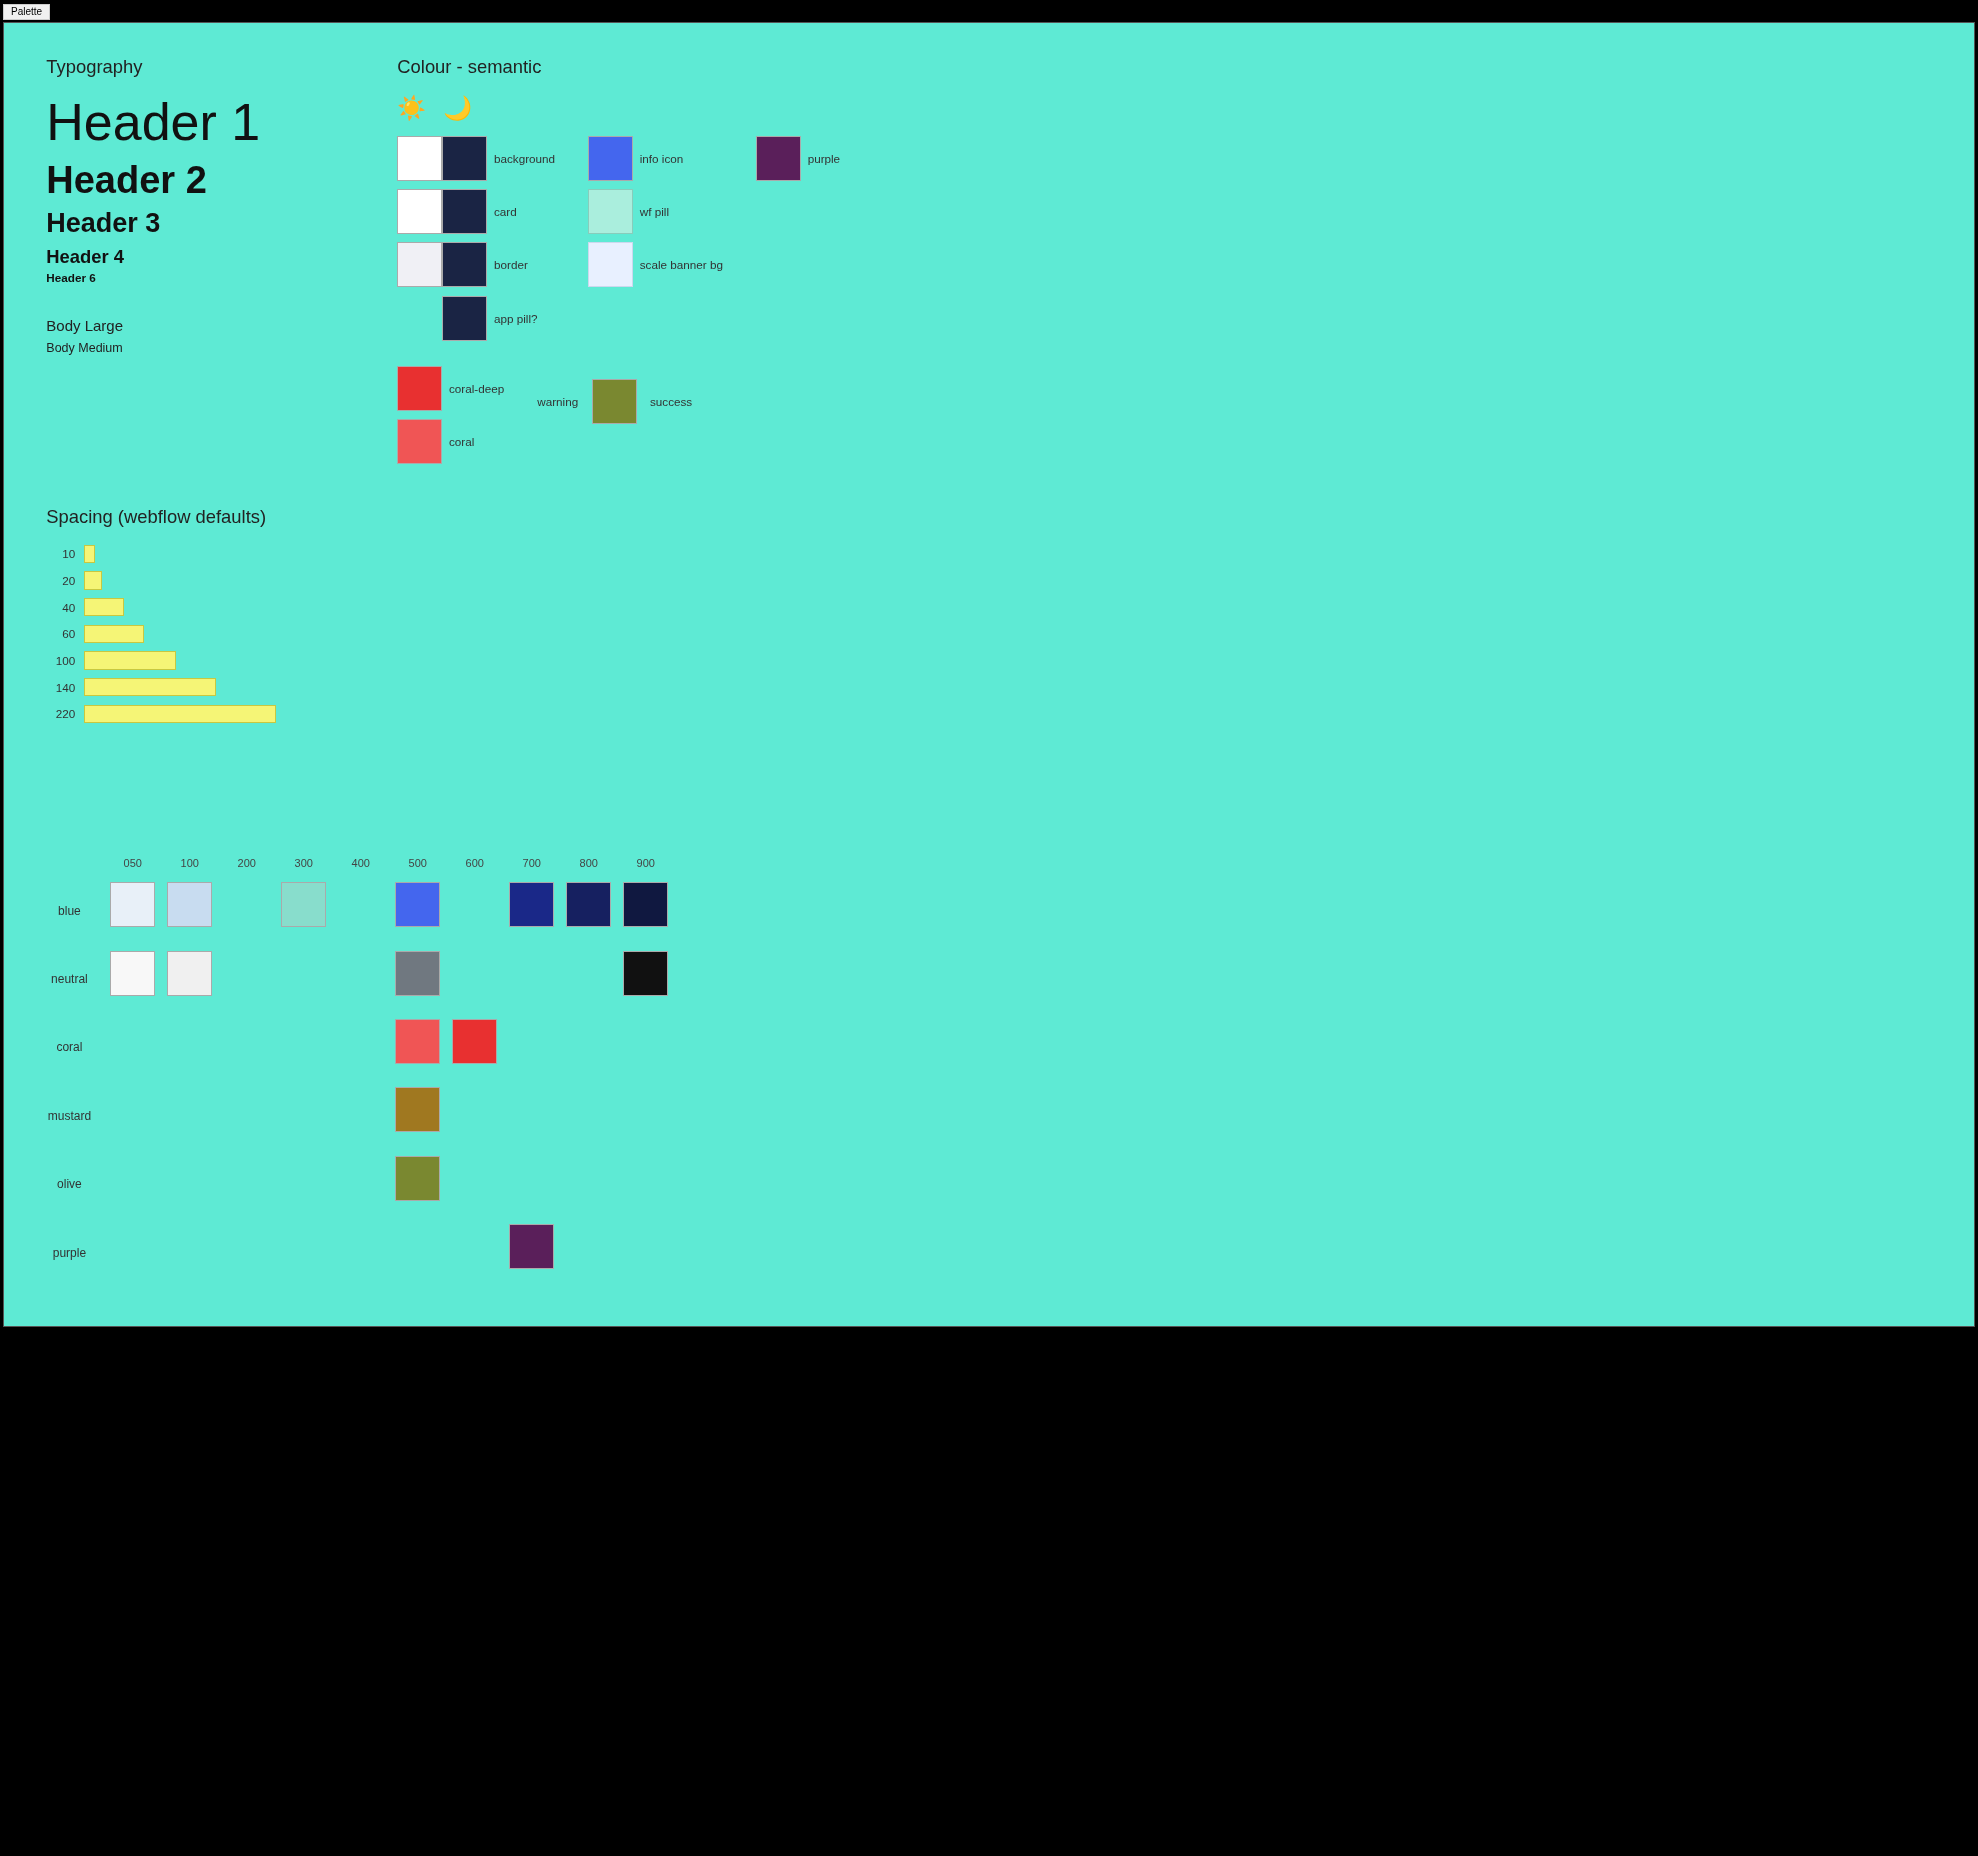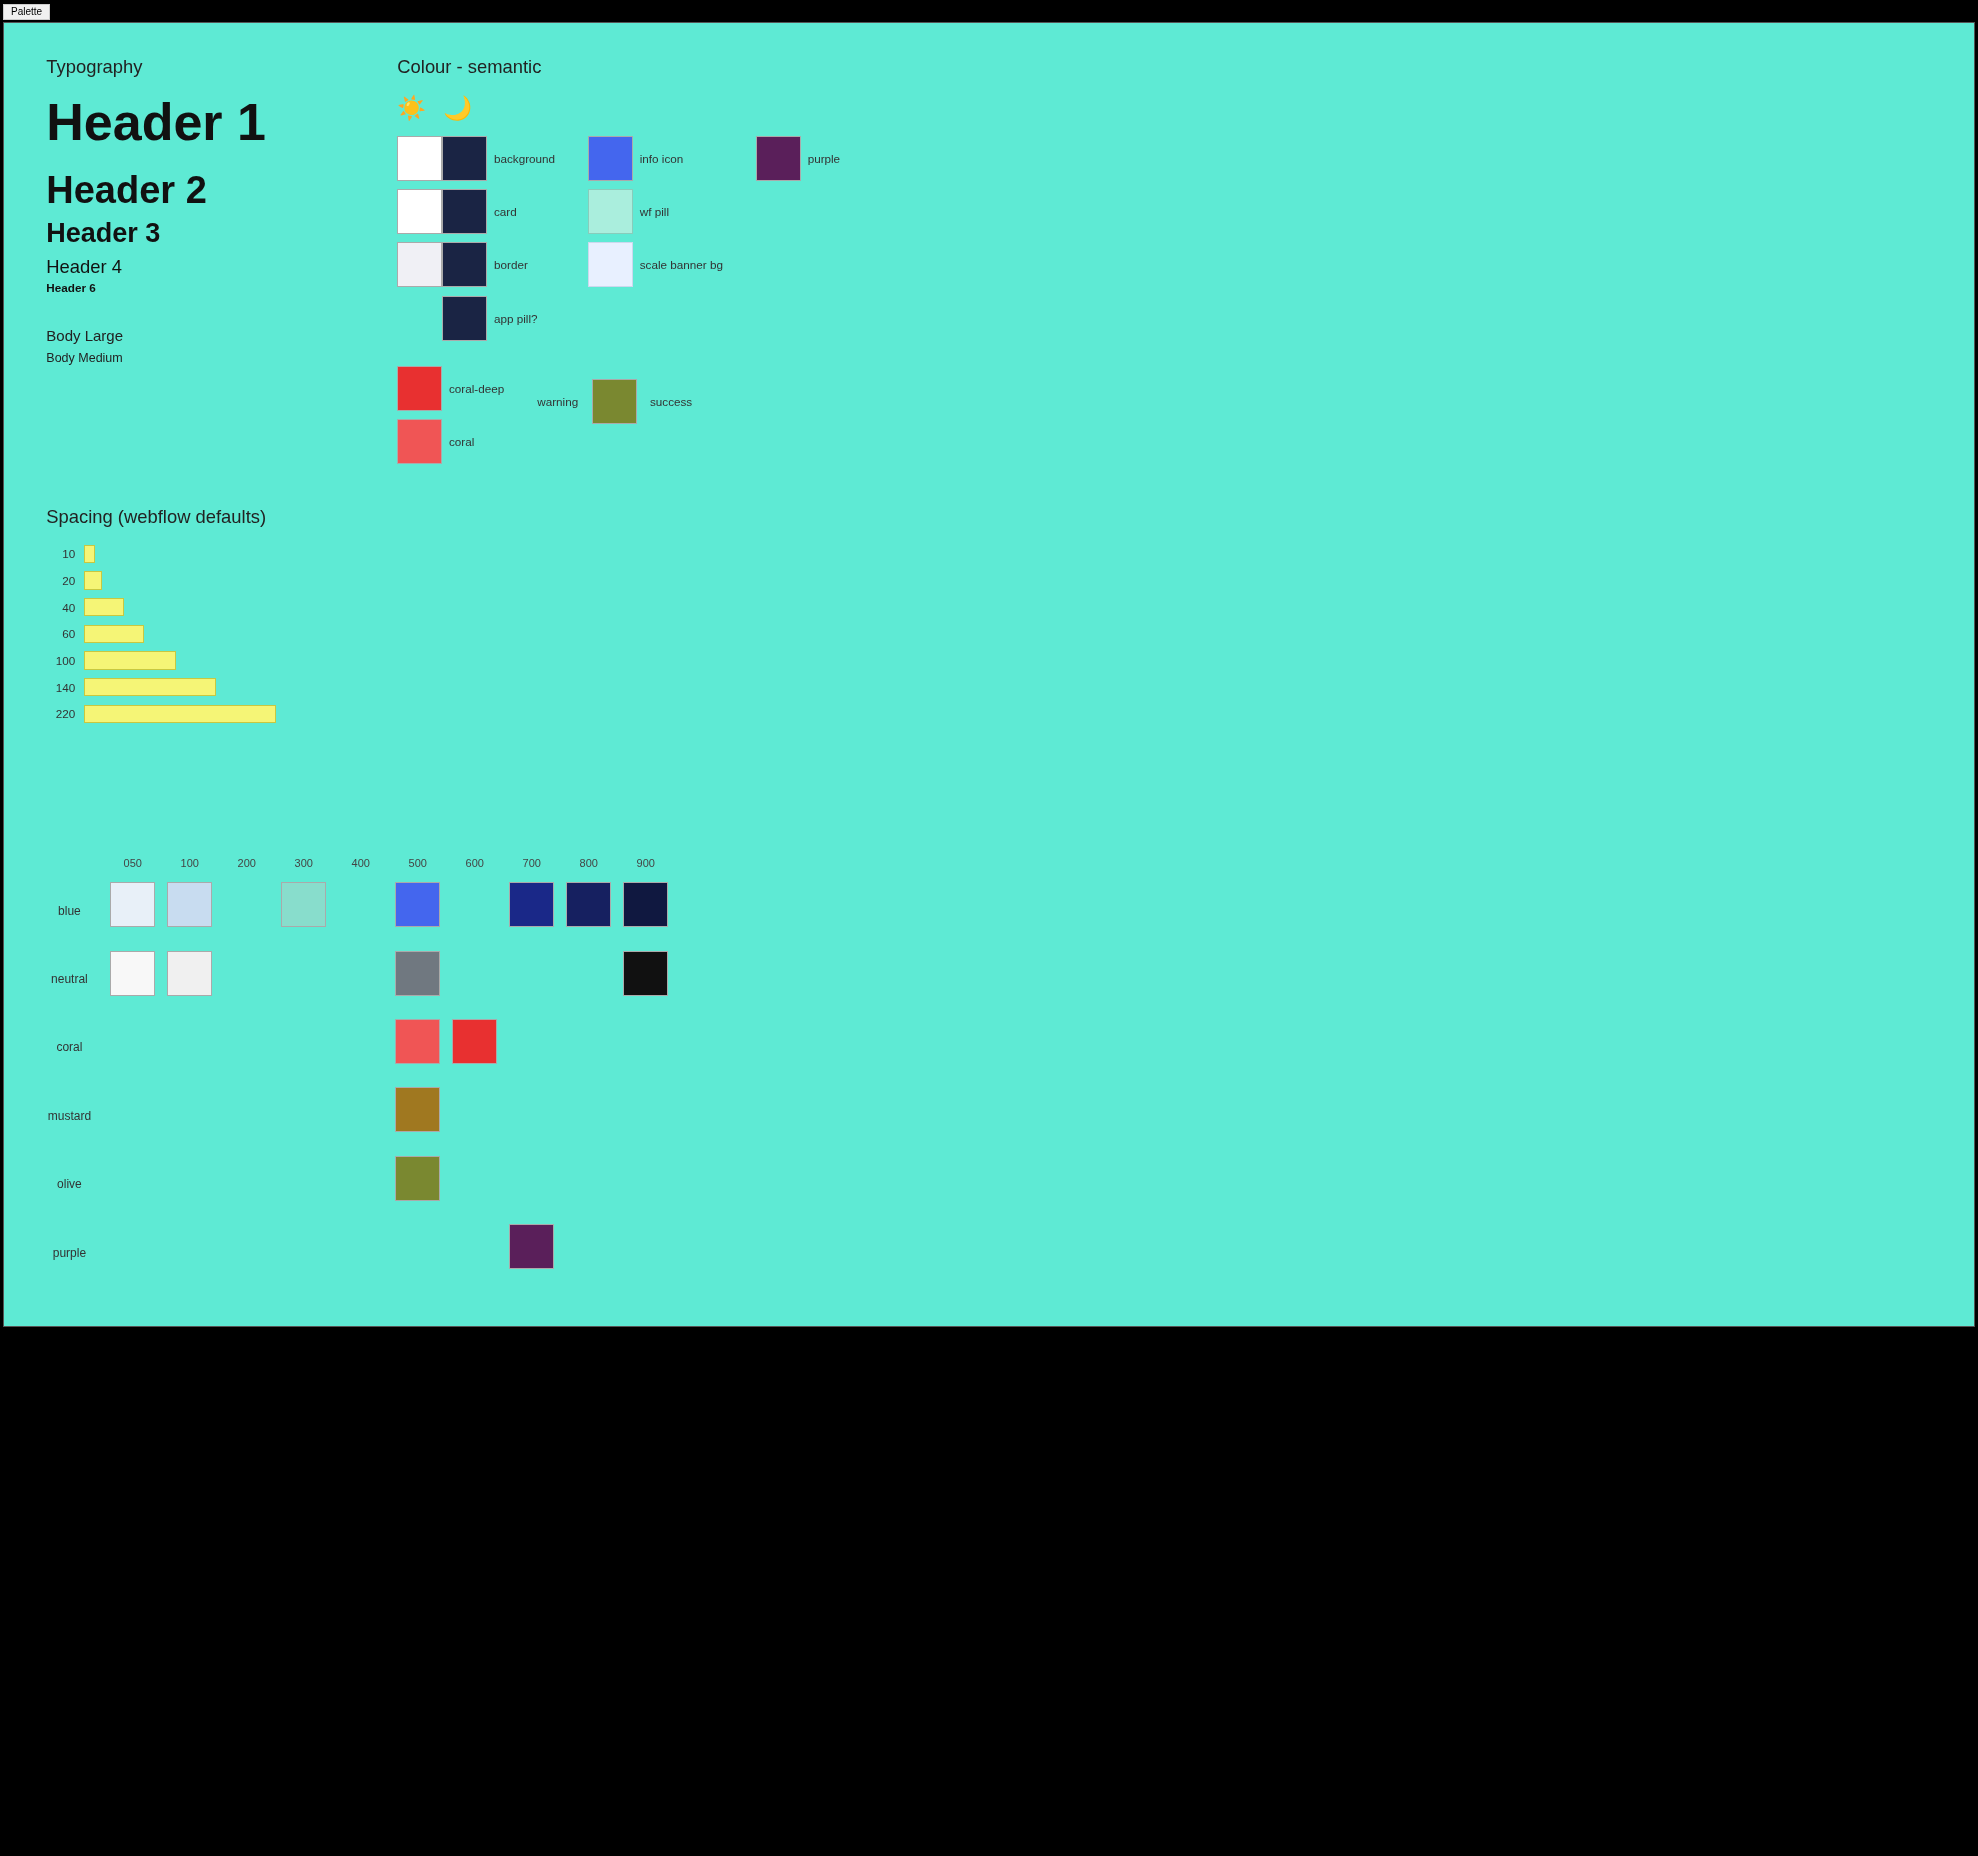--- a/index.html
+++ b/index.html
@@ -30,24 +30,24 @@
     
     .typography-section {
       flex: 0 0 301px;
     }
     .section-title {
       font-size: 18.4px;
       font-weight: 400;
       color: #222;
       margin-bottom: 16.7px;
     }
-    .h1 { font-size: 52px; font-weight: 700; color: #111; line-height: 1.1; margin-bottom: 18px; }
+    .h1 { font-size: 52px; font-weight: 400; color: #111; line-height: 1.1; margin-bottom: 8px; }
     .h2 { font-size: 38px; font-weight: 800; color: #111; line-height: 1.1; margin-bottom: 6.7px; }
     .h3 { font-size: 27px; font-weight: 800; color: #111; margin-bottom: 6.7px; }
-    .h4 { font-size: 18.4px; font-weight: 400; color: #111; margin-bottom: 3.3px; }
+    .h4 { font-size: 18.4px; font-weight: 700; color: #111; margin-bottom: 3.3px; }
     .h6 { font-size: 11.7px; font-weight: 700; color: #111; margin-bottom: 16.7px; }
     .body-large { font-size: 15px; font-weight: 400; color: #222; margin-bottom: 6.7px; }
     .body-medium { font-size: 12.5px; font-weight: 400; color: #222; }
 
     
     .colour-semantic-section {
       flex: 1;
     }
     .theme-icons {
       display: flex;

